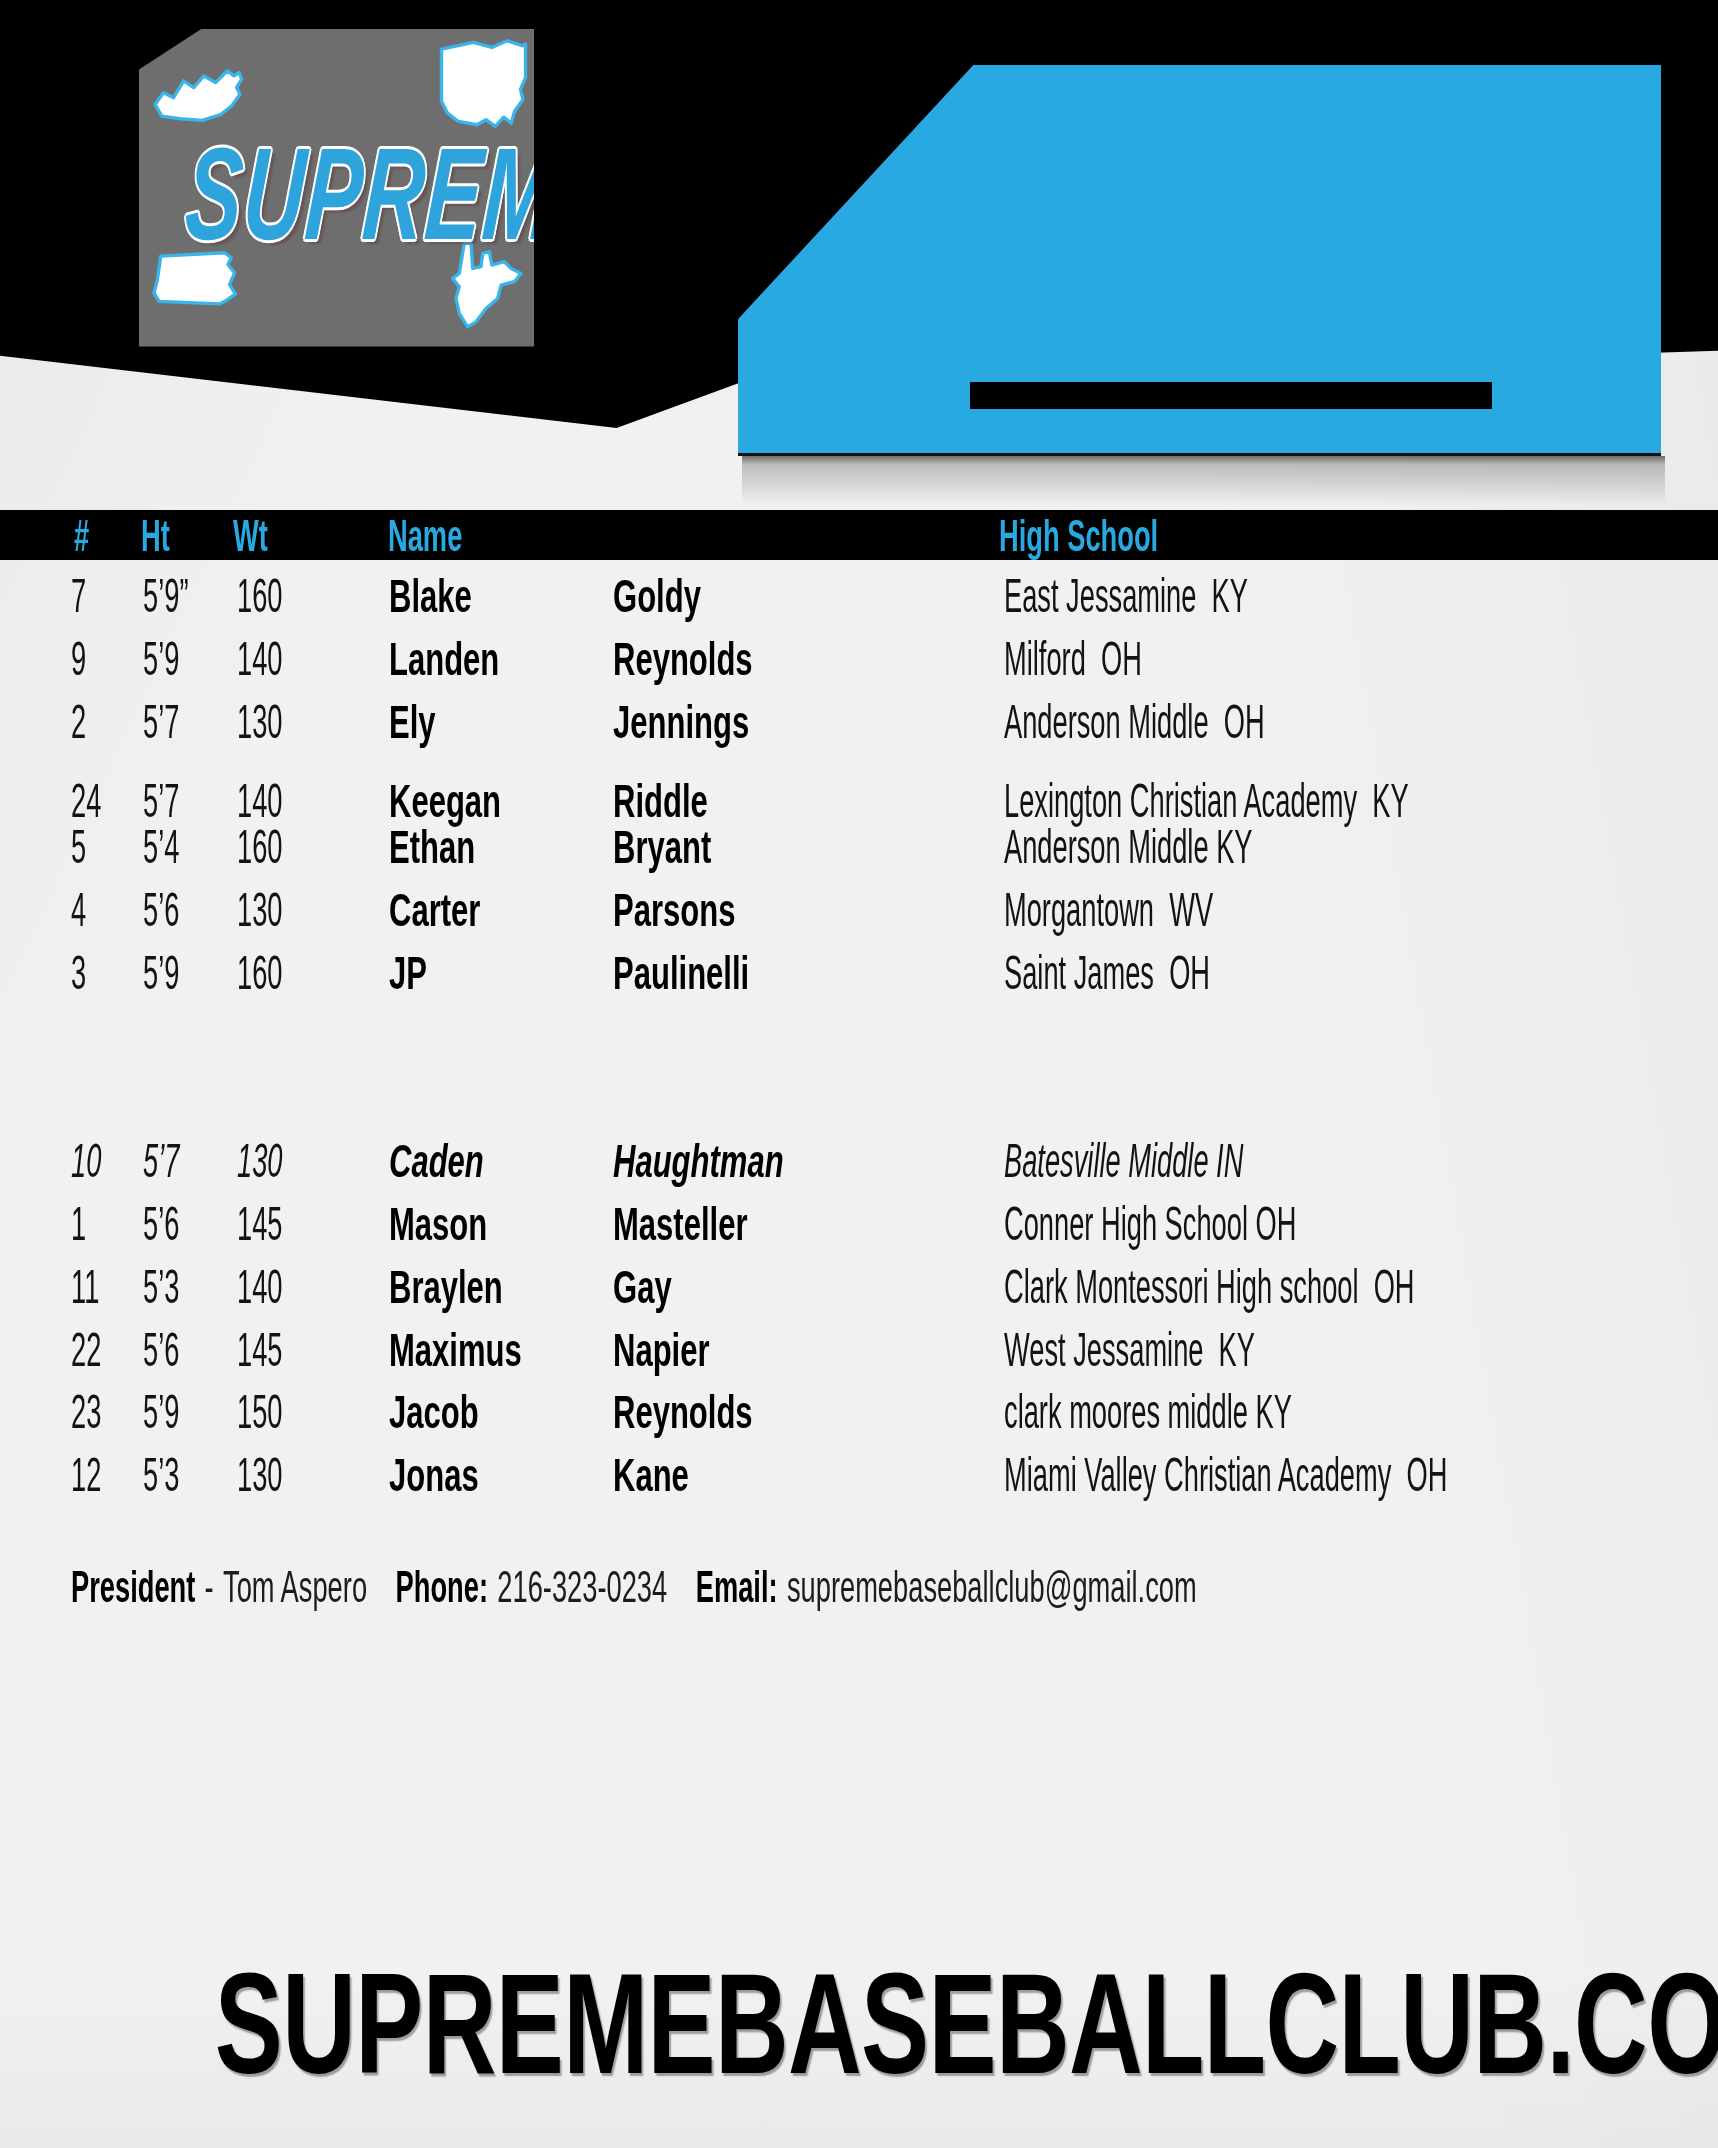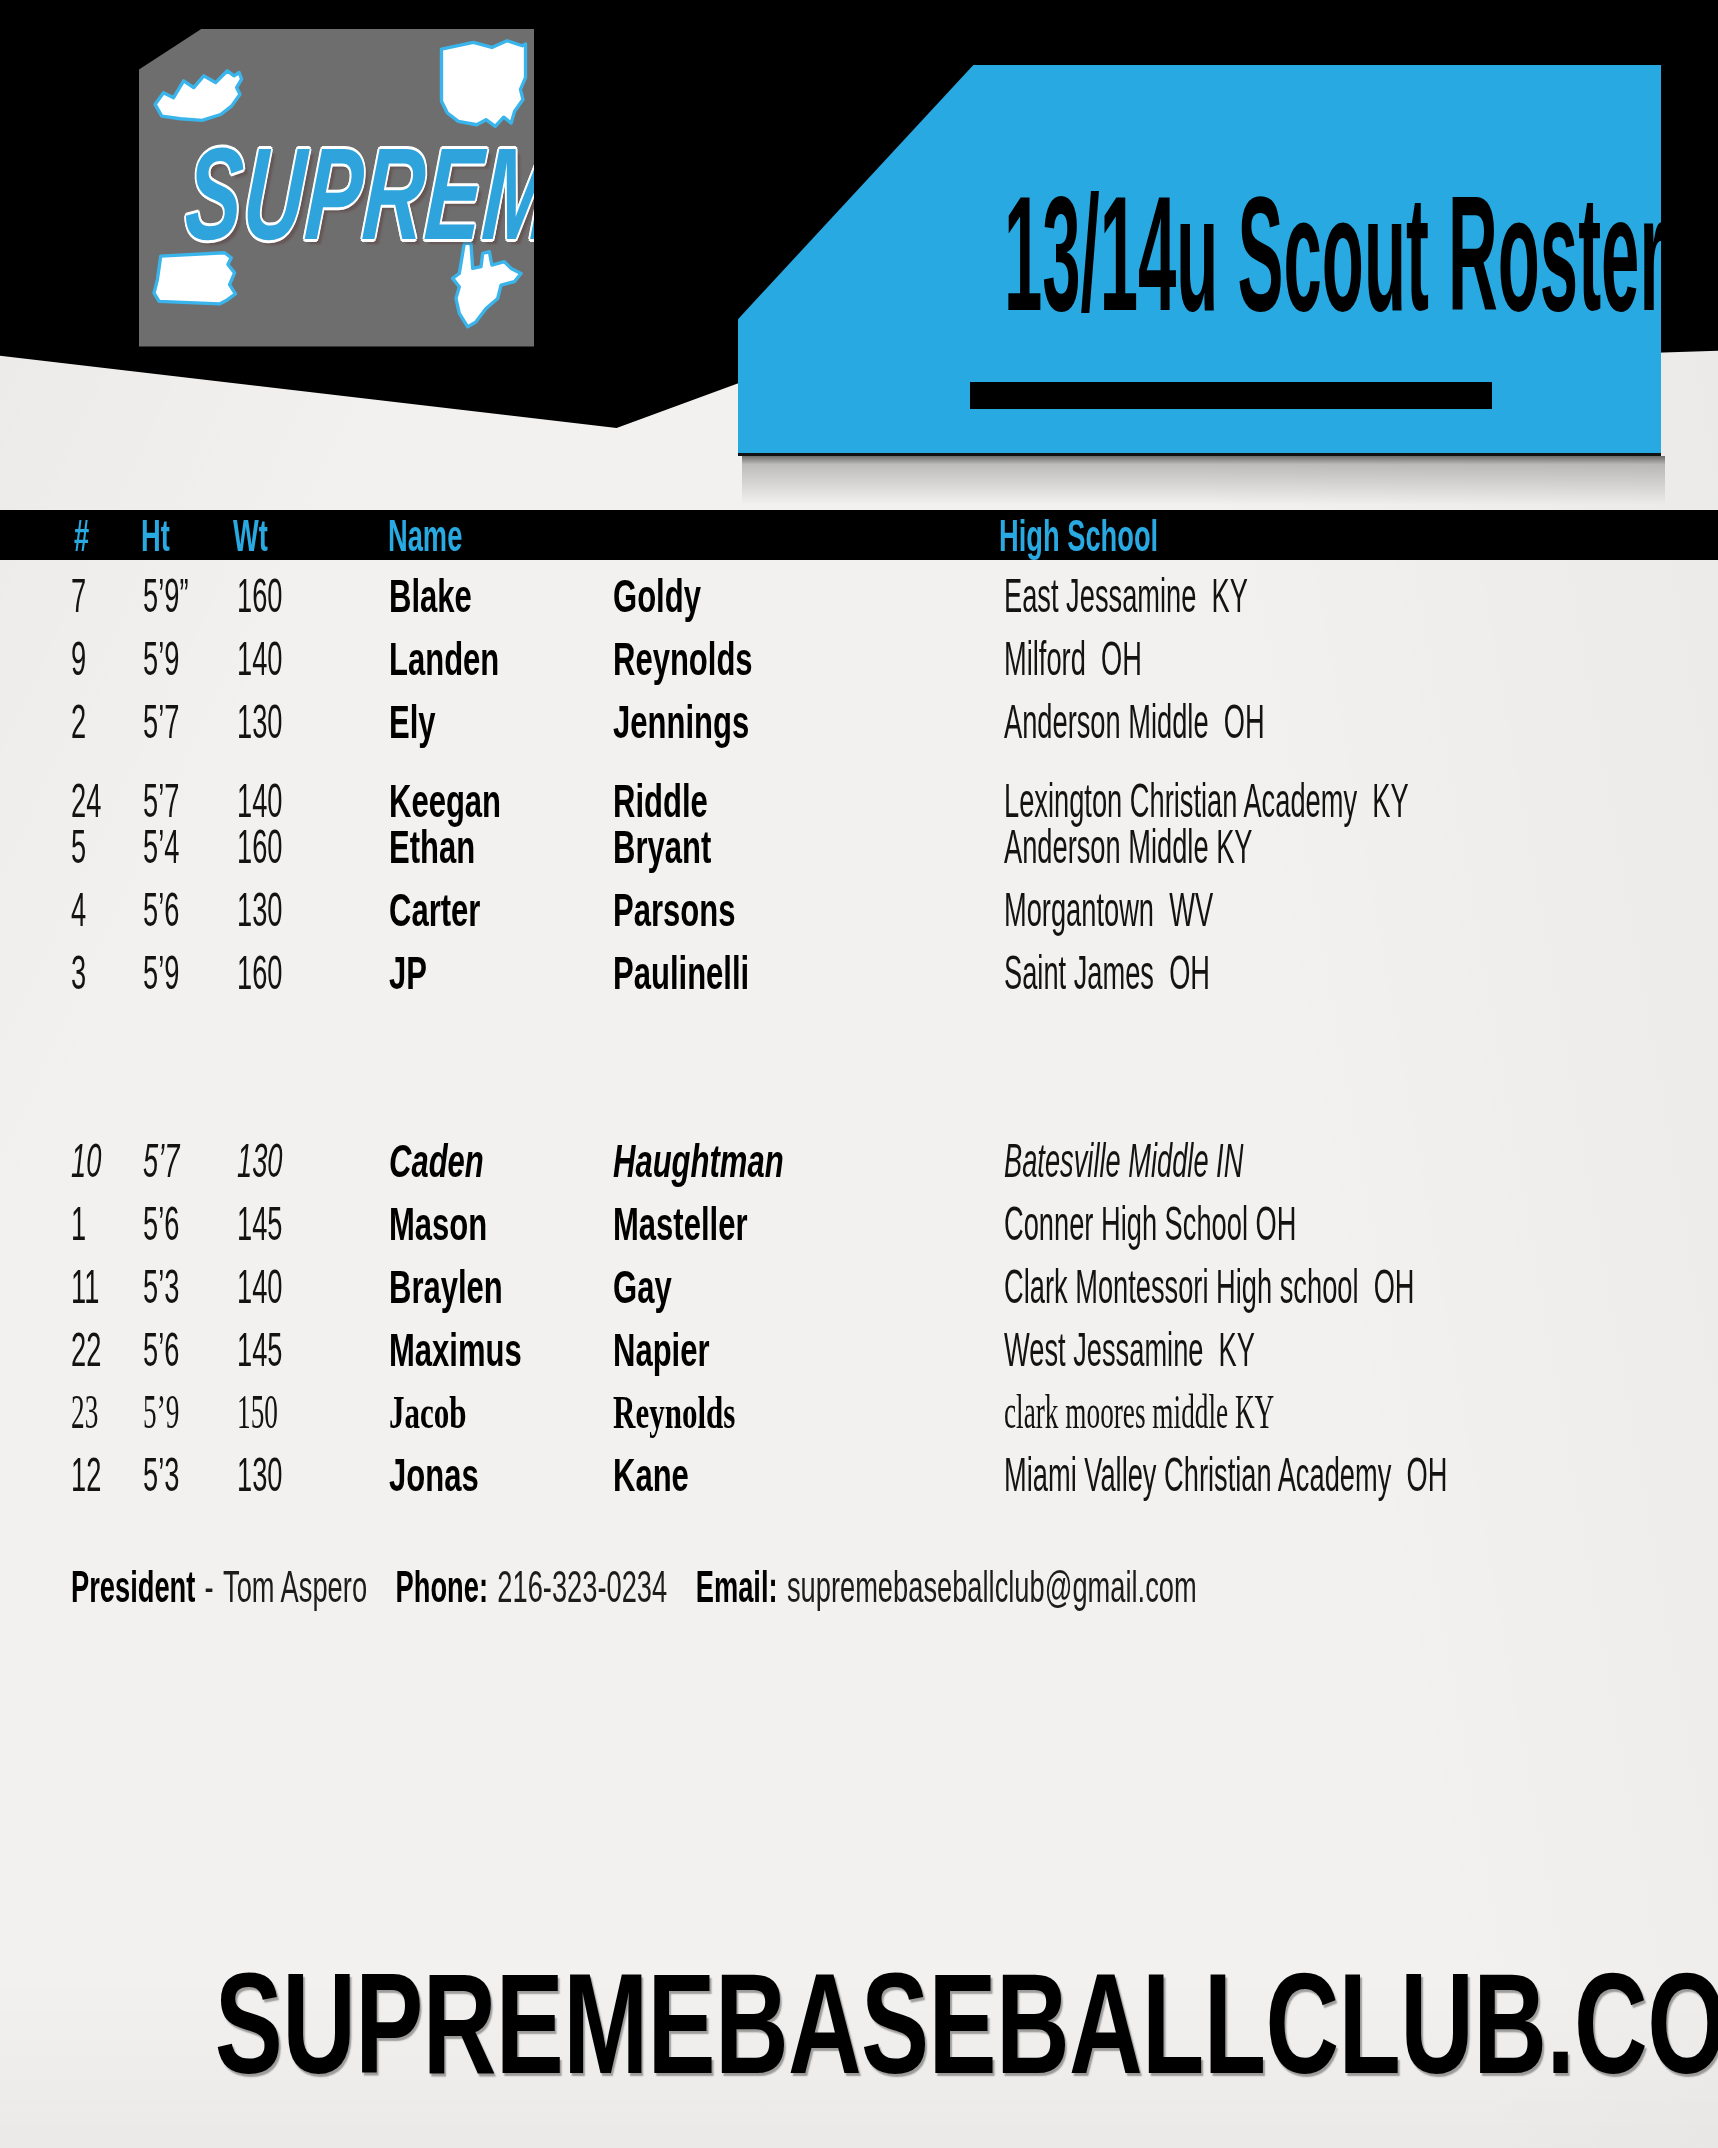--- a/index.html
+++ b/index.html
@@ -138,23 +138,20 @@
     <span class="state st-wv">
       <svg viewBox="0 0 112 109">
           <path d="M36 4 L44 4 L46 34 L56 32 L58 16 L66 14 L69 30 L84 26 L92 34 L104 40 L96 50 L80 54 L76 70 L62 82 L50 98 L40 104 L30 88 L26 70 L30 56 L22 46 L30 40 Z"></path>
         </svg>
     </span>
     <span class="wordmark">SUPREME</span>
   </div>
 
   <div class="banner-shadow"></div>
   <div class="banner"></div>
-  <div class="banner-title">
-    <span>13/14u Scout Roster</span>
-  </div>
   <div class="title-underline"></div>
 
   <div class="thead">
     <span class="h-num">#</span>
     <span class="h-ht">Ht</span>
     <span class="h-wt">Wt</span>
     <span class="h-name">Name</span>
     <span class="h-school">High School</span>
   </div>
 
@@ -253,21 +250,21 @@
 
     <div class="row" style="top: 754px;">
       <span class="cell c-light c-num">22</span>
       <span class="cell c-light c-ht">5’6</span>
       <span class="cell c-light c-wt">145</span>
       <span class="cell c-bold c-first">Maximus</span>
       <span class="cell c-bold c-last">Napier</span>
       <span class="cell c-light c-school">West Jessamine  KY</span>
     </div>
 
-    <div class="row" style="top: 816px; font-family: Liberation Serif, serif;">
+    <div class="row" style="top: 816px;">
       <span class="cell c-light c-num">23</span>
       <span class="cell c-light c-ht">5’9</span>
       <span class="cell c-light c-wt">150</span>
       <span class="cell c-bold c-first">Jacob</span>
       <span class="cell c-bold c-last">Reynolds</span>
       <span class="cell c-light c-school">clark moores middle KY</span>
     </div>
 
     <div class="row" style="top: 879px; text-decoration: underline;">
       <span class="cell c-light c-num">12</span>

